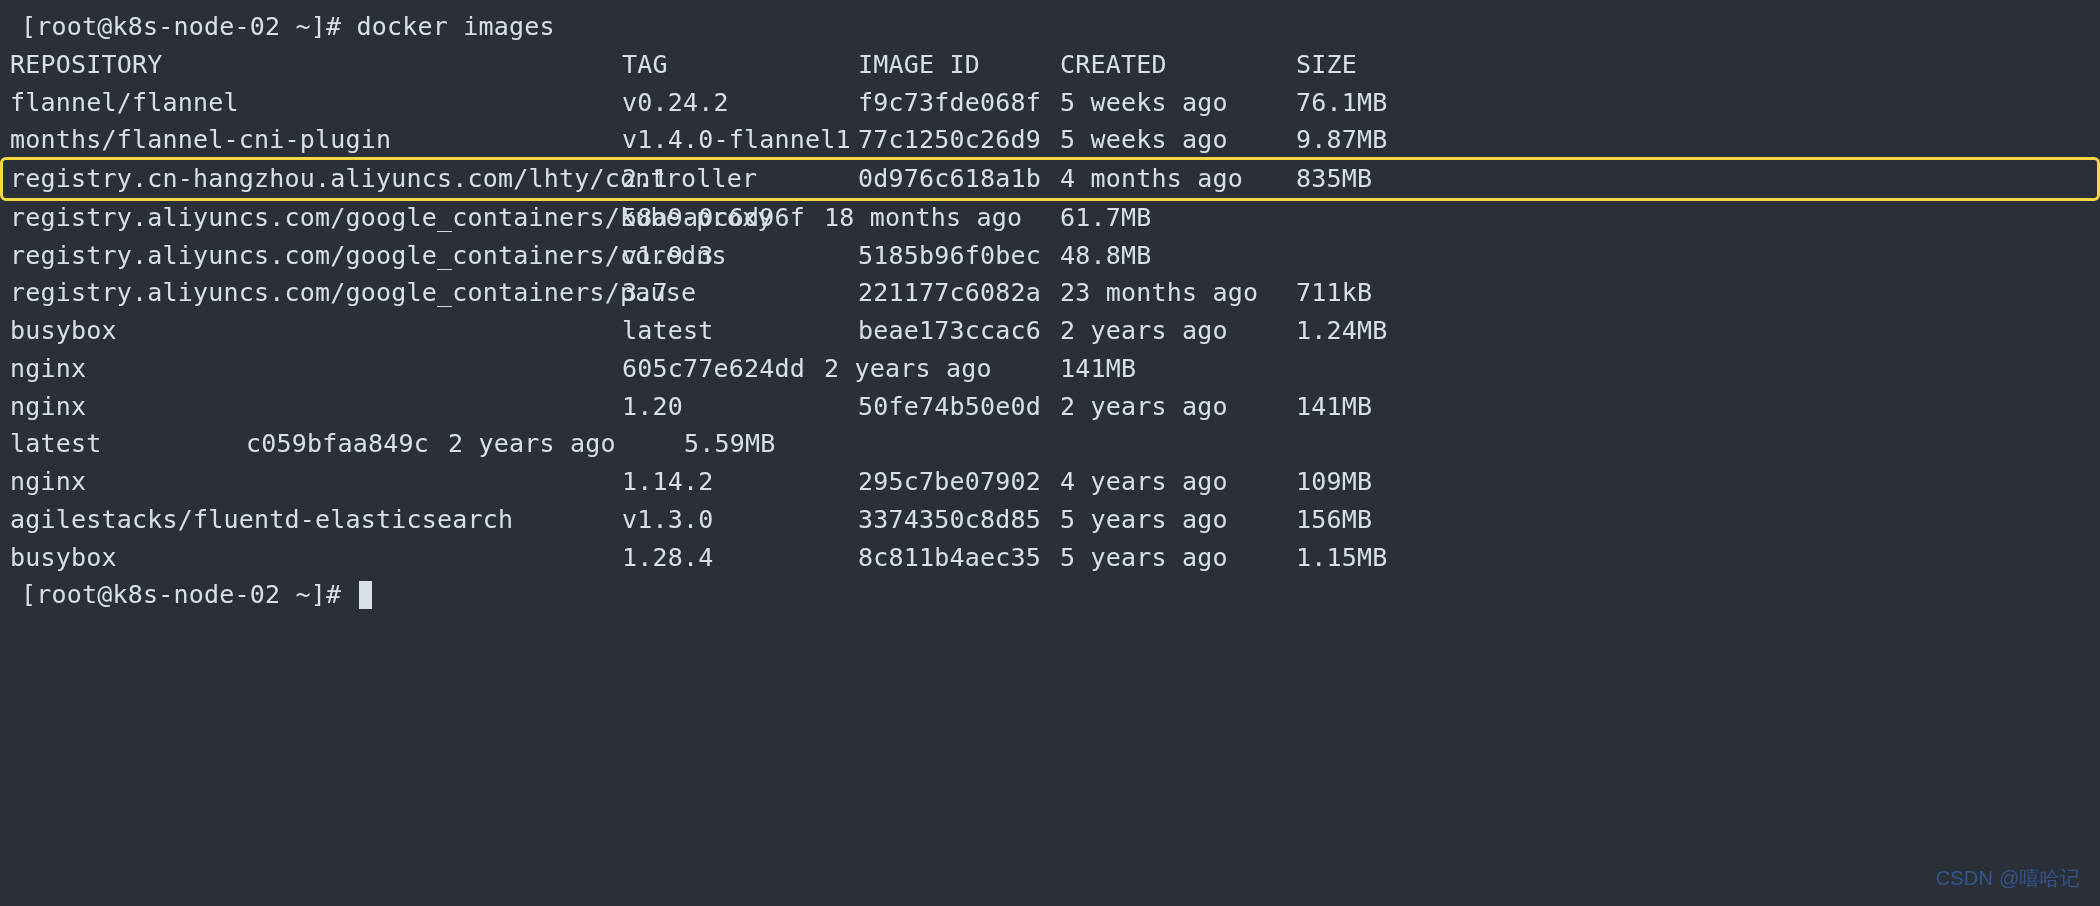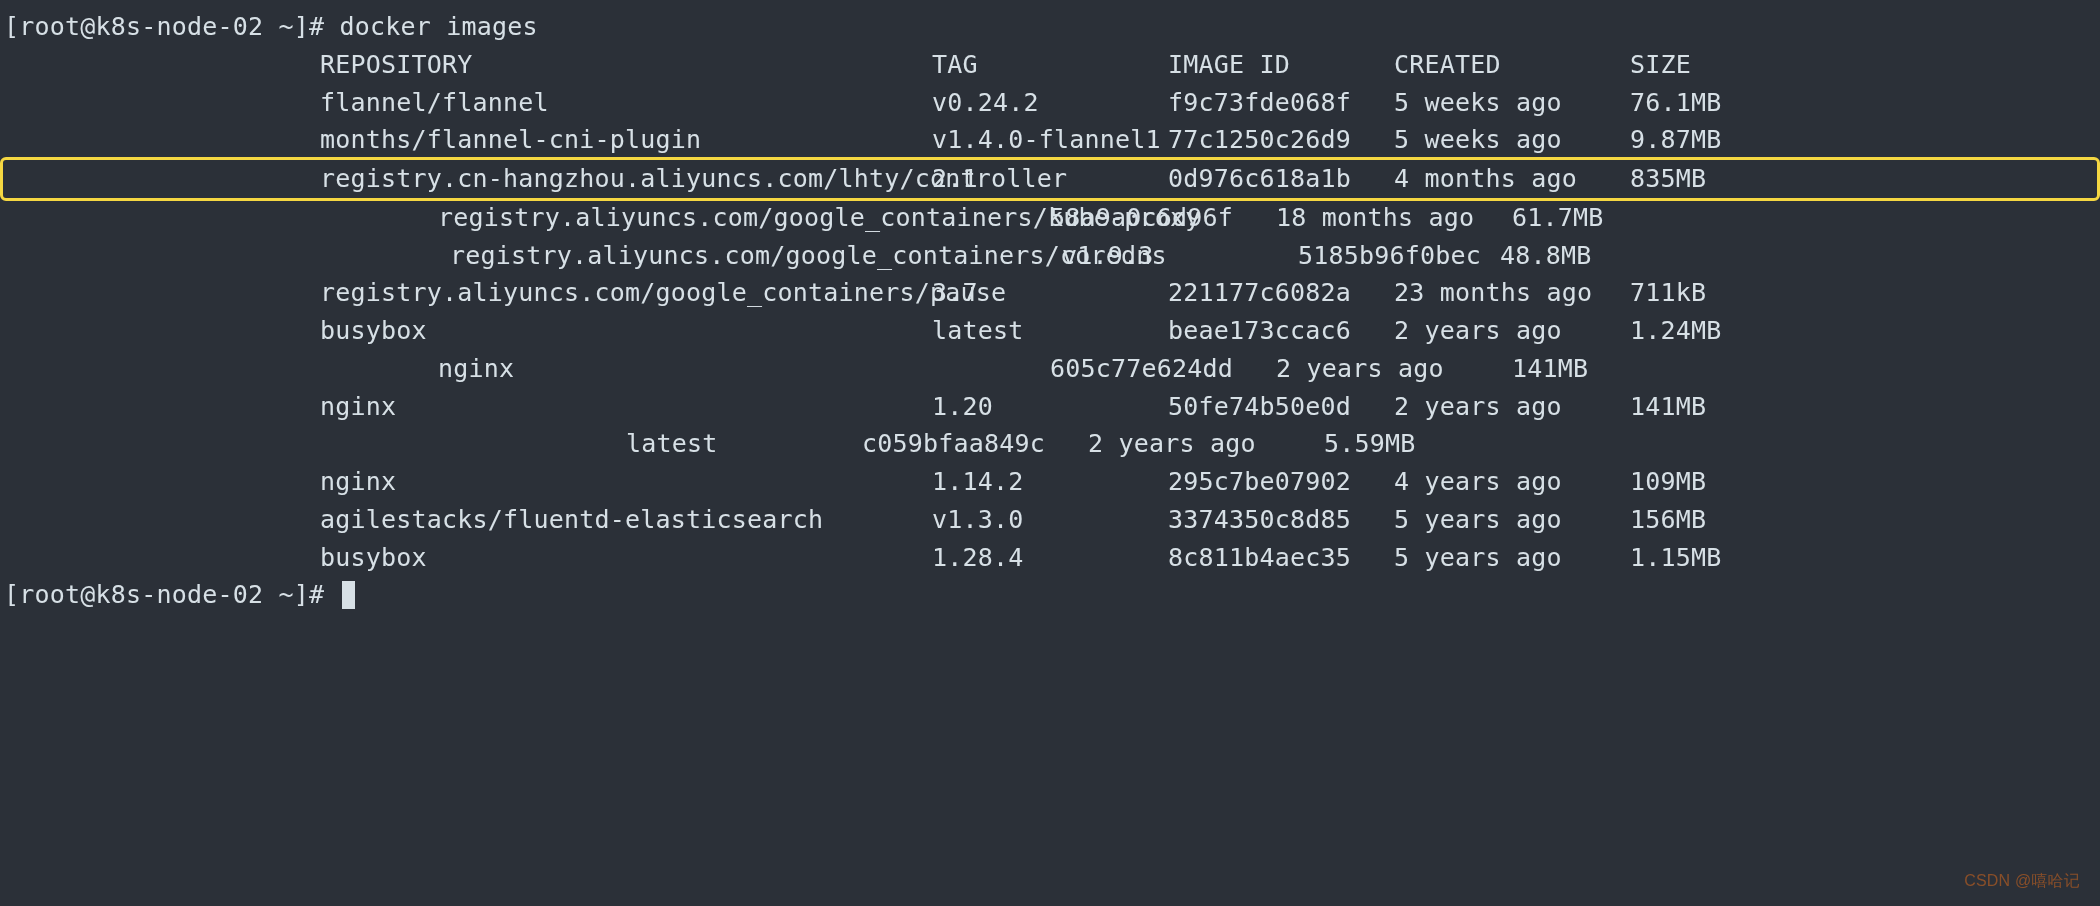--- a/index.html
+++ b/index.html
@@ -17,51 +17,50 @@
       white-space: nowrap;
     }
     .term {
       padding: 8px 0 0 0;
       min-width: 2100px;
     }
     .row {
       display: flex;
       padding: 2px 10px;
       line-height: 1.35;
-      justify-content: center;
     }
     .row.hl {
       border: 3px solid #f5d742;
       border-radius: 6px;
       padding: 2px 7px;
       margin: -2px 0;
     }
     .c-repo   { width: 612px; flex-shrink: 0; }
     .c-tag    { width: 236px; flex-shrink: 0; }
     .c-image  { width: 202px; flex-shrink: 0; }
-    .c-created{ width: 236px; flex-shrink: 0; margin-left: 24px; }
+    .c-created{ width: 236px; flex-shrink: 0; }
     .c-size   { width: 150px; flex-shrink: 0; }
     .prompt {
-      padding: 2px 4px;
+      padding: 2px 21px;
       line-height: 1.35;
     }
     .cursor {
       display: inline-block;
       width: 13px;
       height: 28px;
       background: #d7e0e6;
       vertical-align: text-bottom;
       margin-left: 2px;
     }
     .watermark {
       position: absolute;
       bottom: 14px;
       right: 20px;
-      font-size: 16px;
-      color: #f97316;
+      font-size: 20px;
+      color: #3b82f6;
       opacity: 0.45;
       font-family: sans-serif;
     }
   </style>
 </head>
 <body>
 
 <div class="term">
 
   <div class="prompt">

